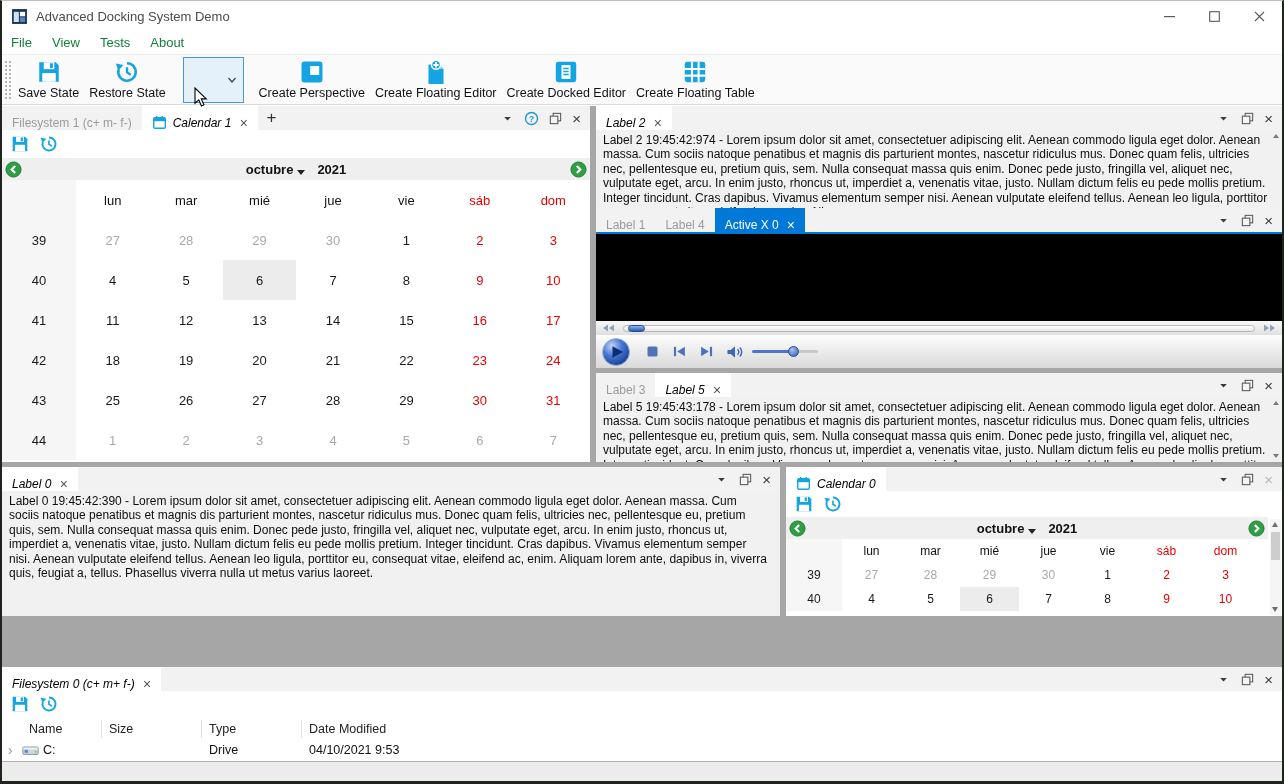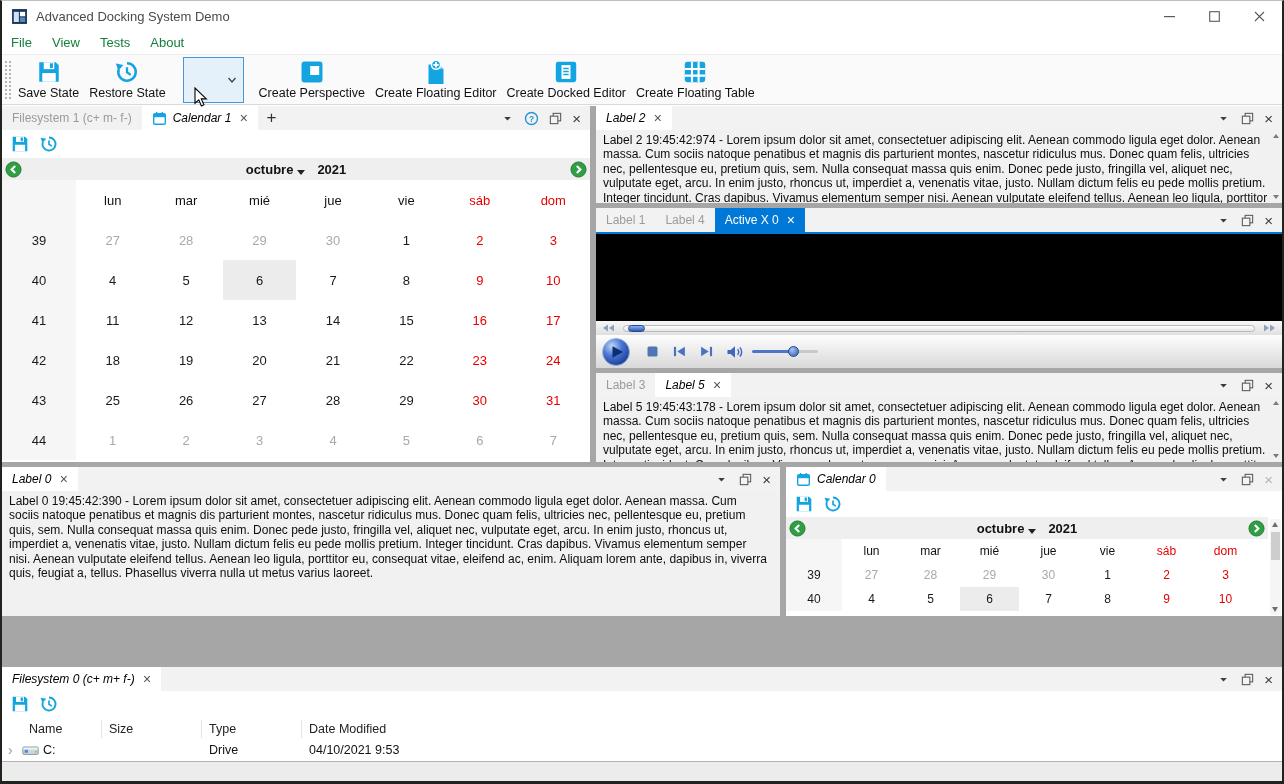--- a/index.html
+++ b/index.html
@@ -29,29 +29,29 @@
   .tb-btn { display:flex; flex-direction:column; align-items:center; justify-content:center; padding:3px 5px; color:#111; }
   .tb-btn .tb-ic { width:24px; height:24px; margin-bottom:2px; }
   .tb-combo { width:61px; height:46px; margin:0 10px 0 12px; background:#e4f0fa; border:1px solid #4a96d2;
      display:flex; align-items:center; justify-content:flex-end; padding-right:6px; }
   .combo-caret { width:10px; height:10px; }
   .icon svg, .tb-ic svg { width:100%; height:100%; display:block; }
   
   #dock { position:absolute; left:0; right:0; top:105px; bottom:20px; background:#a6a6a6; }
   .panel { position:absolute; background:#fff; overflow:hidden; }
   #p-cal1   { left:0;   top:0;   width:588px; height:356px; }
-  #p-label2 { left:594px; top:0;   width:686px; height:97px;  }
+  #p-label2 { left:594px; top:0;   width:686px; height:125px;  }
   #p-activex{ left:594px; top:102px; width:686px; height:160px; }
   #p-label5 { left:594px; top:267px; width:686px; height:89px; }
   #p-label0 { left:0;   top:361px; width:778px; height:149px; }
   #p-cal0   { left:784px; top:361px; width:496px; height:149px; }
   #p-fs0    { left:0;   top:515px; width:1280px; height:140px;margin-top:46px; }
   
   .tabbar { height:24px; display:flex; align-items:stretch; background:#f2f2f2; font-size:12px; color:#9b9b9b; }
-  .tab { display:flex; align-items:center; padding:0 10px; gap:6px; white-space:nowrap; }
+  .tab { display:flex; align-items:flex-end; padding:0 10px; gap:6px; white-space:nowrap; }
   .tab.active { background:#fff; color:#000;font-style:italic; }
   .tab.activeblue { background:#0078d7; color:#fff; }
   .tab .tab-x { font-size:14px; color:#555; line-height:1; margin-left:2px; }
   .tab.activeblue .tab-x { color:#fff; }
   .tab-icon { width:15px; height:15px; }
   .add-tab { display:flex; align-items:center; padding:0 9px; font-size:17px; color:#333; }
   .hdr-btns { margin-left:auto; display:flex; align-items:center; gap:9px; padding-right:9px; }
   .hdr-btn { width:15px; height:15px; display:flex; align-items:center; justify-content:center; }
   .hdr-btn svg { width:100%; height:100%; }
   .hdr-close { font-size:15px; color:#3c3c3c; line-height:1; }

